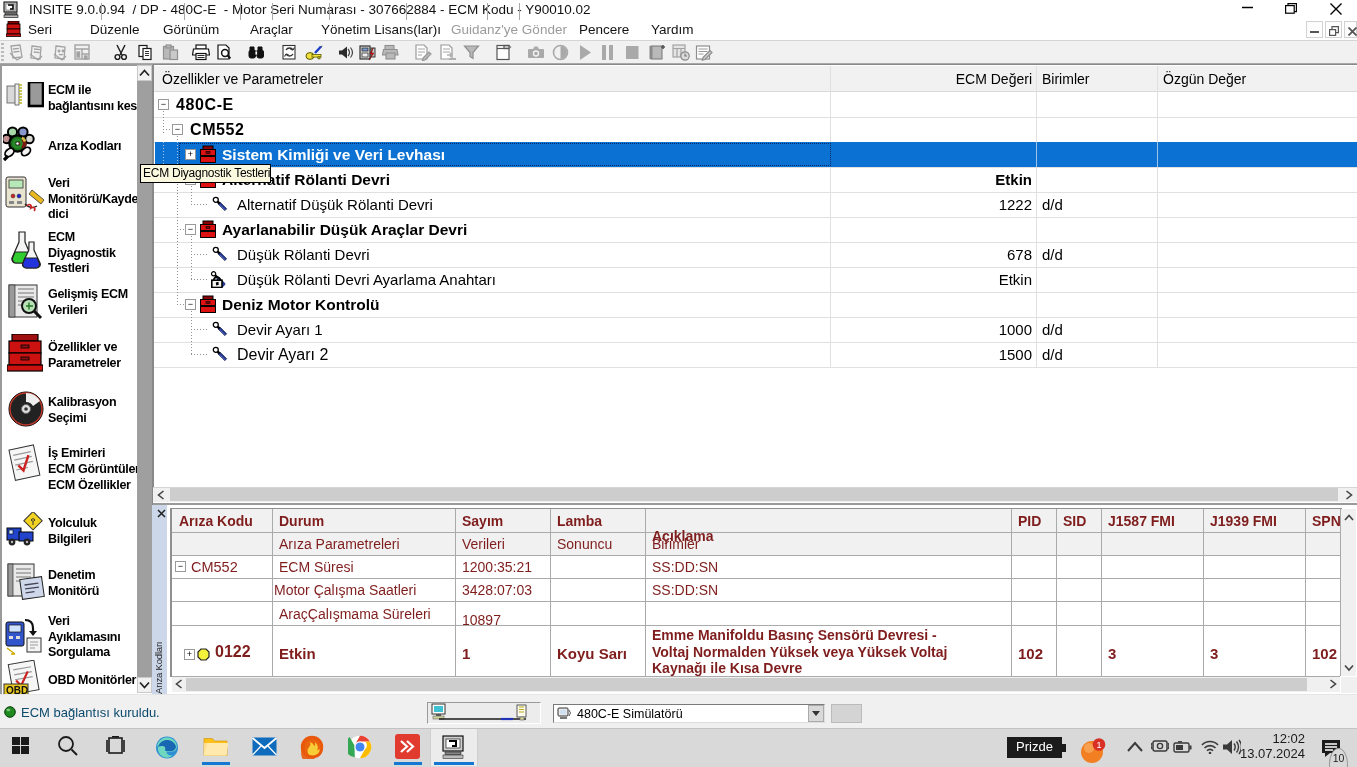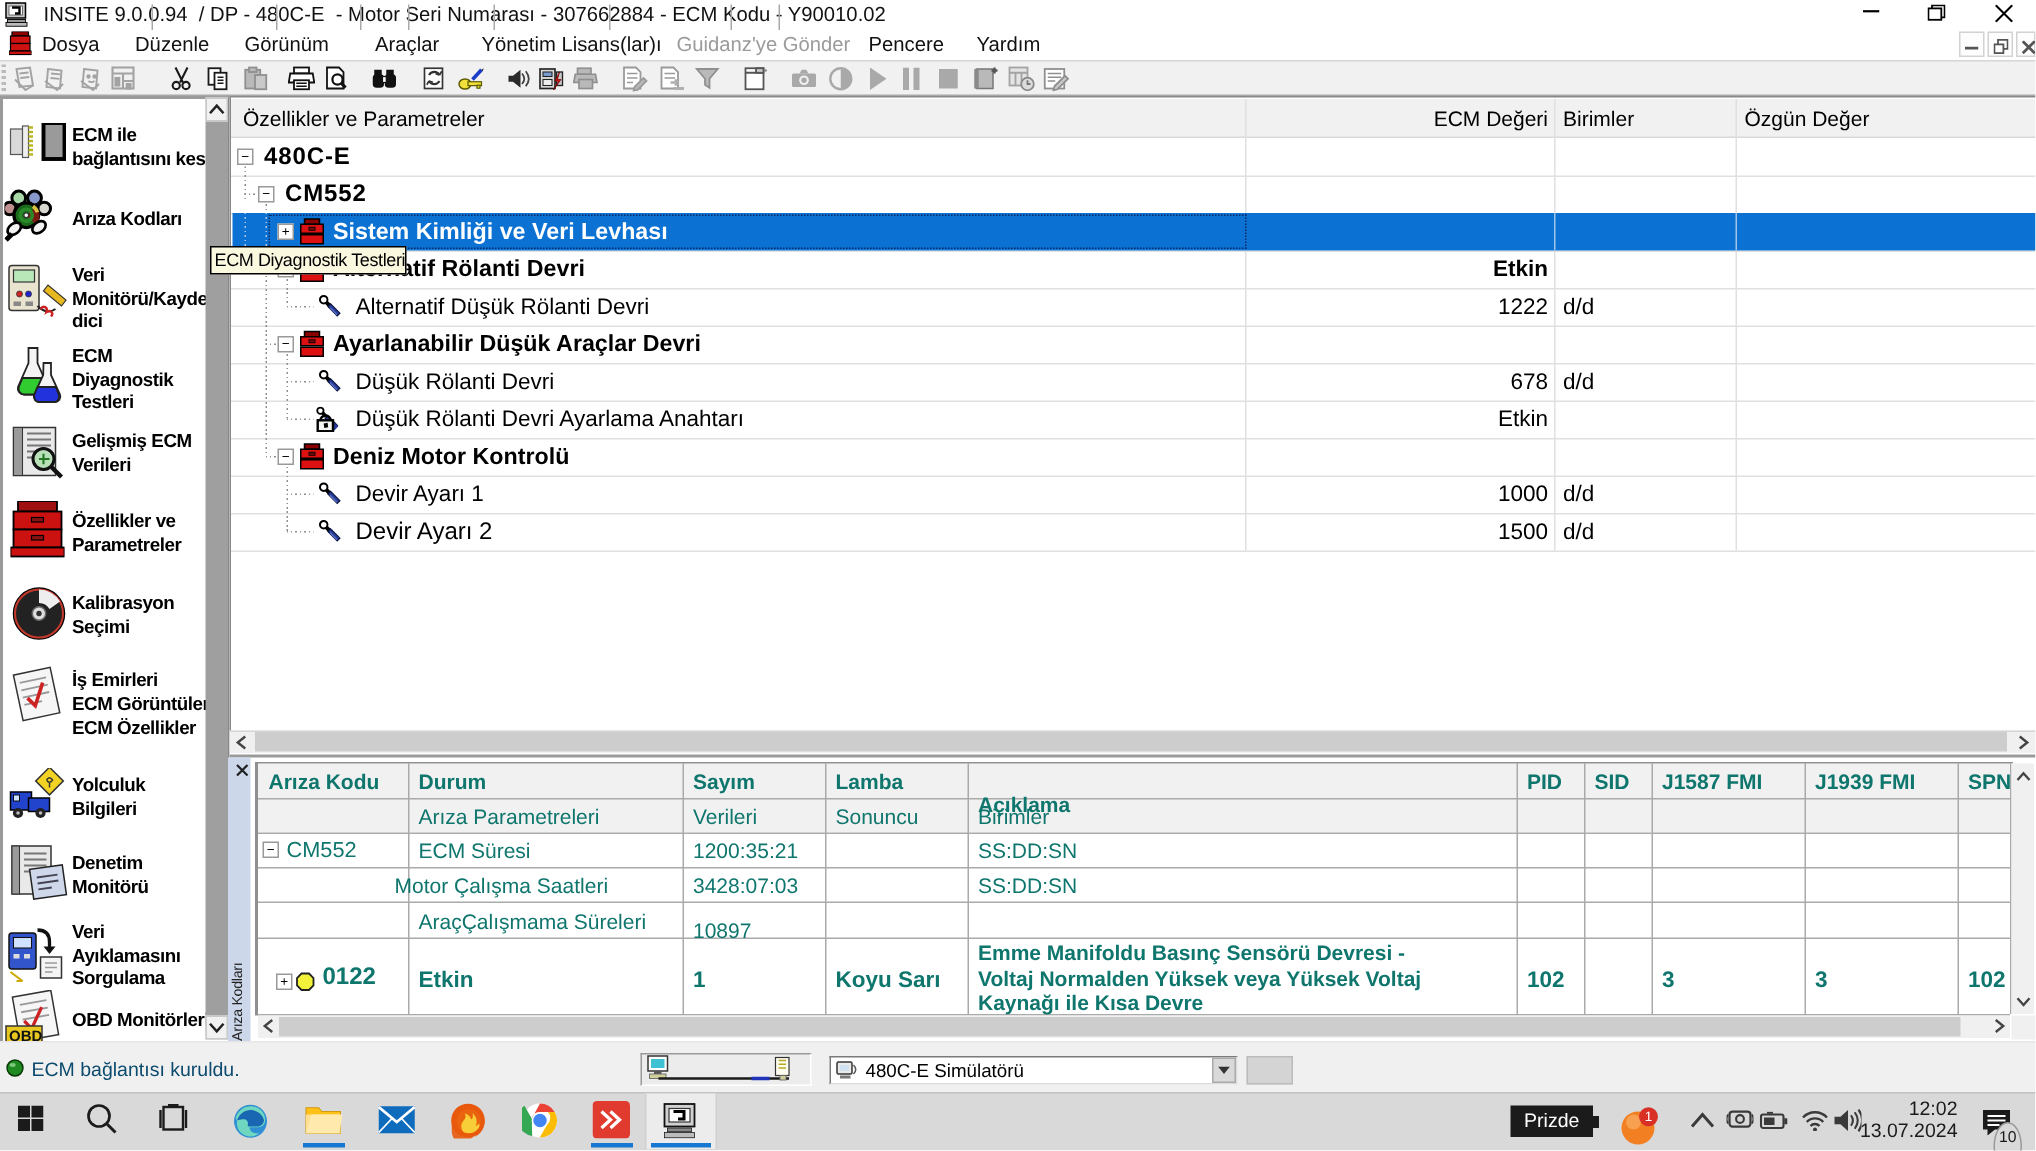--- a/index.html
+++ b/index.html
@@ -47,21 +47,21 @@
 
 
 .scroll { position:absolute; background:#f0f0f0; }
 .thumb { position:absolute; background:#cdcdcd; }
 
 
 #faultpanel { left:153px; top:503px; width:1204px; height:191px; background:#fff; border-top:2px solid #9a9a9a; }
 #tabstrip { left:152px; top:505px; width:15px; height:189px; background:#ccd8ea; }
 .fcol { position:absolute; top:509px; height:167px; width:1px; background:#aaa; }
 .frow { position:absolute; left:172px; width:1168px; height:1px; background:#aaa; }
-.ftxt { position:absolute; font-size:14px; color:#0f766e; white-space:nowrap; }
+.ftxt { position:absolute; font-size:14px; color:#7f1d1d; white-space:nowrap; }
 .fhead { font-weight:700; }
 
 
 #statusbar { left:0; top:694px; width:1357px; height:34px; background:#f0f0f0; border-top:1px solid #e5e5e5; }
 
 
 #taskbar { left:0; top:728px; width:1357px; height:39px; background:#d9d9d9; border-top:1px solid #c2c2c2; }
 </style>
 </head>
 <body>
@@ -110,21 +110,21 @@
 <svg class="abs" style="left:1330px;top:3px" width="12" height="12" viewBox="0 0 12 12">
     <path d="M0.5 0.5 L11.5 11.5 M11.5 0.5 L0.5 11.5" stroke="#000" stroke-width="1.4"></path>
   </svg>
 <div class="abs" id="menubar"></div>
 <svg class="abs" style="left:6px;top:21px" width="15" height="16" viewBox="0 0 15 16">
  <rect x="2" y="0" width="11" height="3" fill="#8b0000" stroke="#000" stroke-width="0.8"></rect>
  <rect x="1" y="3" width="13" height="5" fill="#cc1111" stroke="#000" stroke-width="0.8"></rect>
  <rect x="1" y="8" width="13" height="5" fill="#cc1111" stroke="#000" stroke-width="0.8"></rect>
  <rect x="0" y="13" width="15" height="2.4" fill="#cc1111" stroke="#000" stroke-width="0.8"></rect>
 </svg>
-<div class="menuitem" style="left:28px">Dosya</div>
+<div class="menuitem" style="left:28px">Seri</div>
 <div class="menuitem" style="left:90px">Düzenle</div>
 <div class="menuitem" style="left:163px">Görünüm</div>
 <div class="menuitem" style="left:250px">Araçlar</div>
 <div class="menuitem" style="left:321px">Yönetim Lisans(lar)ı</div>
 <div class="menuitem" style="left:451px;color:#9b9b9b">Guidanz'ye Gönder</div>
 <div class="menuitem" style="left:579px">Pencere</div>
 <div class="menuitem" style="left:651px">Yardım</div>
 
 <div class="abs" style="left:1306px;top:21px;width:17px;height:17px;border:1px solid #d2d2d2;background:#fdfdfd"></div>
 <div class="abs" style="left:1325px;top:21px;width:17px;height:17px;border:1px solid #d2d2d2;background:#fdfdfd"></div>
@@ -632,21 +632,21 @@
 <div class="ftxt" style="left:279px;top:536px">Arıza Parametreleri</div>
 <div class="ftxt" style="left:462px;top:536px">Verileri</div>
 <div class="ftxt" style="left:557px;top:536px">Sonuncu</div>
 <div class="ftxt" style="left:652px;top:536px">Birimler</div>
 
 <div class="expander" style="left:175px;top:561px">−</div>
 <div class="ftxt" style="left:191px;top:559px;font-size:14.5px">CM552</div>
 <div class="ftxt" style="left:279px;top:559px">ECM Süresi</div>
 <div class="ftxt" style="left:462px;top:559px">1200:35:21</div>
 <div class="ftxt" style="left:652px;top:559px">SS:DD:SN</div>
-<div class="ftxt" style="left:263px;top:582px">Motor Çalışma Saatleri</div>
+<div class="ftxt" style="left:274px;top:582px">Motor Çalışma Saatleri</div>
 <div class="ftxt" style="left:462px;top:582px">3428:07:03</div>
 <div class="ftxt" style="left:652px;top:582px">SS:DD:SN</div>
 <div class="ftxt" style="left:279px;top:606px">AraçÇalışmama Süreleri</div>
 <div class="ftxt" style="left:462px;top:612px">10897</div>
 
 <div class="expander" style="left:184px;top:649px">+</div>
 <svg class="abs" style="left:197px;top:648px" width="13" height="13" viewBox="0 0 13 13">
     <path d="M4 1 h5 l3 3 v5 l-3 3 h-5 l-3 -3 v-5 z" fill="#f2f23a" stroke="#222" stroke-width="1.2"></path>
   </svg>
 <div class="ftxt" style="left:215px;top:643px;font-weight:700;font-size:16px">0122</div>

